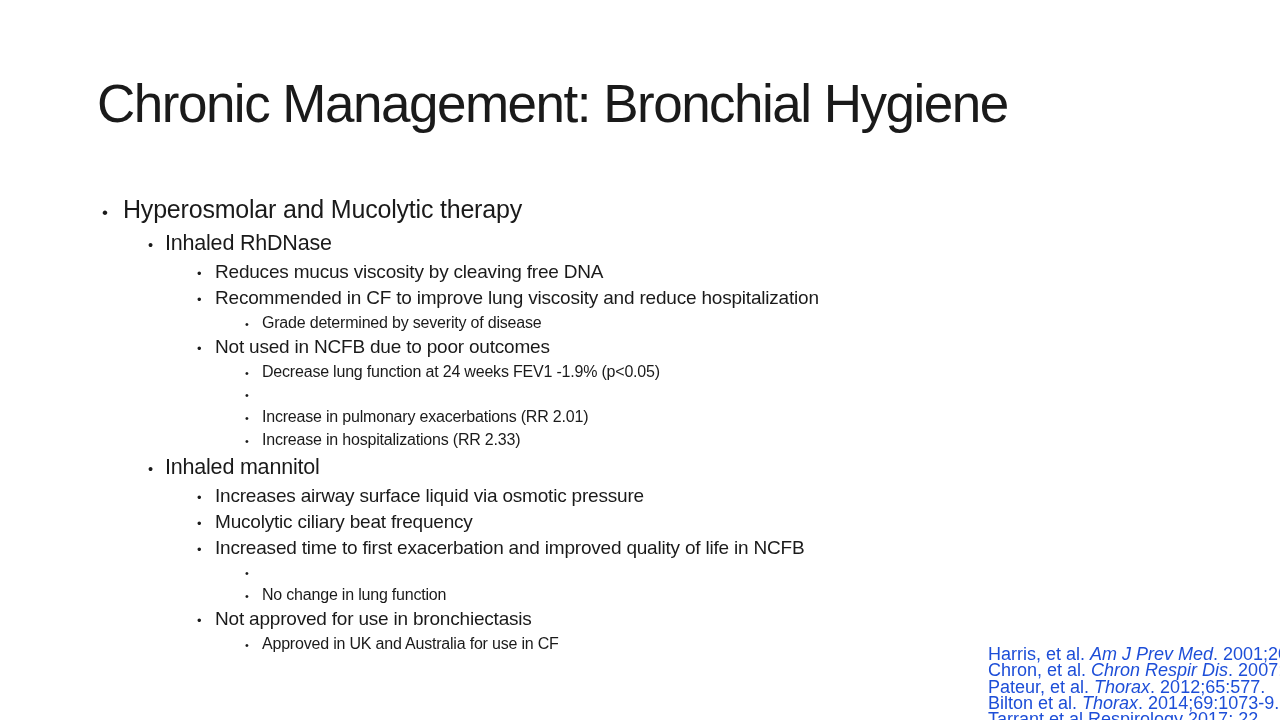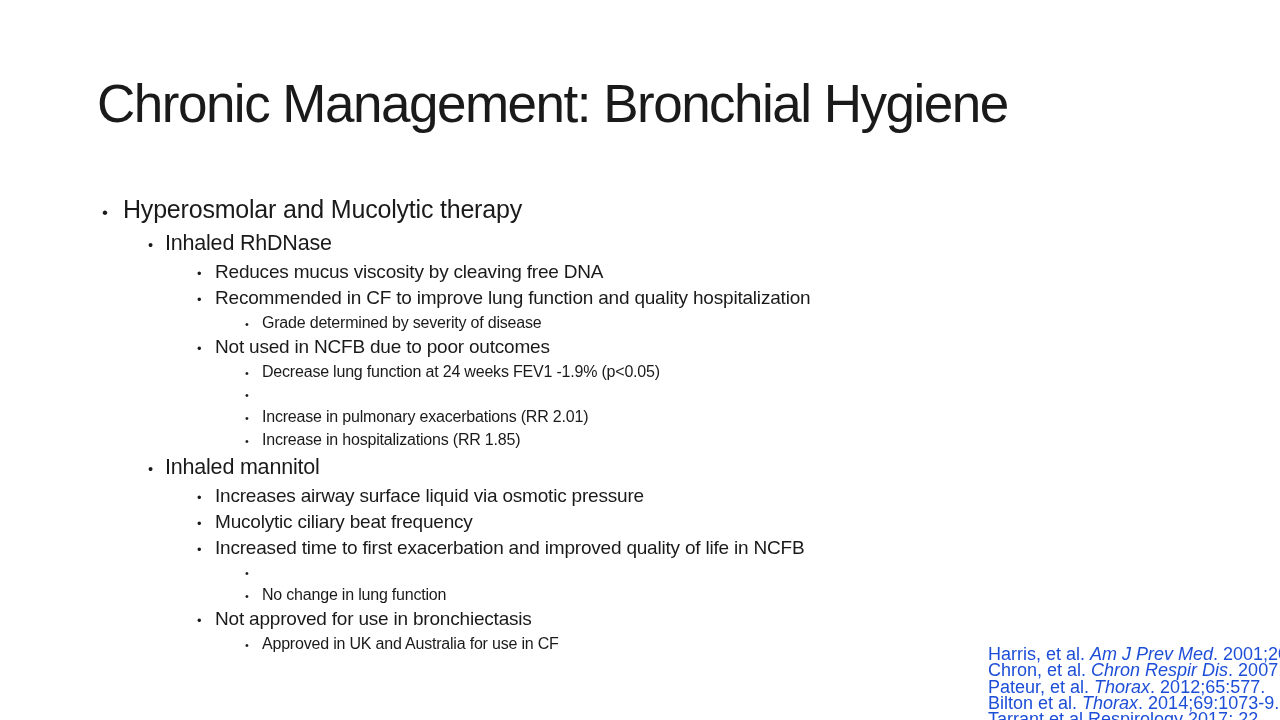--- a/index.html
+++ b/index.html
@@ -80,21 +80,21 @@
       <div class="line lvl2">
         <span class="bullet">•</span>
         <span class="txt">Inhaled RhDNase</span>
       </div>
       <div class="line lvl3">
         <span class="bullet">•</span>
         <span class="txt">Reduces mucus viscosity by cleaving free DNA</span>
       </div>
       <div class="line lvl3">
         <span class="bullet">•</span>
-        <span class="txt">Recommended in CF to improve lung function and quality hospitalization</span>
+        <span class="txt">Recommended in CF to improve lung viscosity and reduce hospitalization</span>
       </div>
       <div class="line lvl4">
         <span class="bullet">•</span>
         <span class="txt">Grade determined by severity of disease</span>
       </div>
       <div class="line lvl3">
         <span class="bullet">•</span>
         <span class="txt">Not used in NCFB due to poor outcomes</span>
       </div>
       <div class="line lvl4">
@@ -103,21 +103,21 @@
       </div>
       <div class="line lvl4">
         <span class="bullet">•</span>
       </div>
       <div class="line lvl4">
         <span class="bullet">•</span>
         <span class="txt">Increase in pulmonary exacerbations (RR 2.01)</span>
       </div>
       <div class="line lvl4">
         <span class="bullet">•</span>
-        <span class="txt">Increase in hospitalizations (RR 1.85)</span>
+        <span class="txt">Increase in hospitalizations (RR 2.33)</span>
       </div>
       <div class="line lvl2">
         <span class="bullet">•</span>
         <span class="txt">Inhaled mannitol</span>
       </div>
       <div class="line lvl3">
         <span class="bullet">•</span>
         <span class="txt">Increases airway surface liquid via osmotic pressure</span>
       </div>
       <div class="line lvl3">

